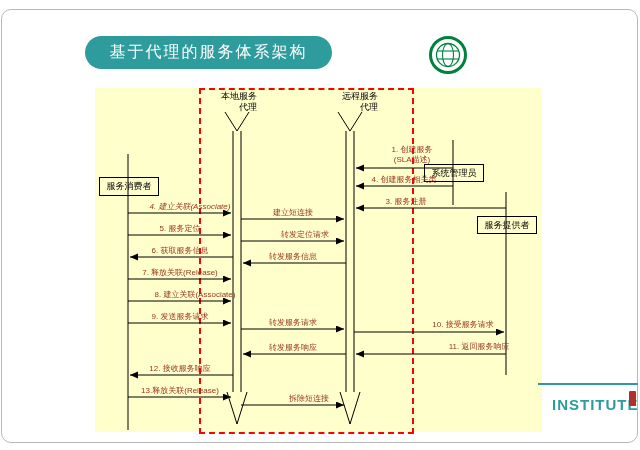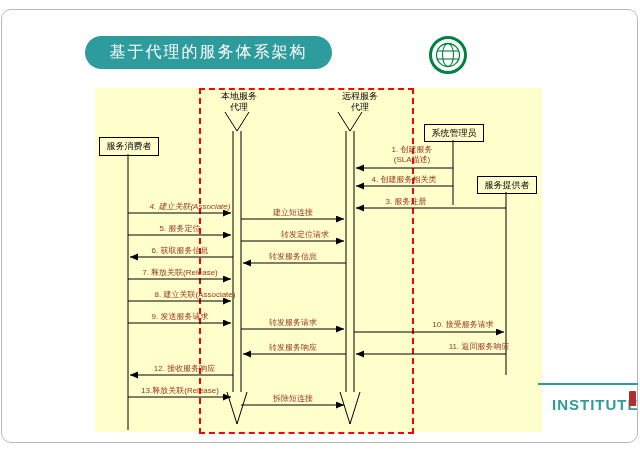--- a/index.html
+++ b/index.html
@@ -32,24 +32,25 @@
     background:var(--panel-bg,#FFFFCC);
   }
   .dashed-box{
     position:absolute;left:199px;top:88px;width:211px;height:342px;
     border:2px dashed var(--dash-color,#FF0000);
   }
   .actor-box{
     position:absolute;border:1px solid #000;background:var(--panel-bg,#FFFFCC);
     font-size:9px;color:#000;display:flex;align-items:center;justify-content:center;
     white-space:nowrap;
+    margin-top:40px;
   }
   .agent-label{
     position:absolute;font-size:9px;color:#000;line-height:11px;
-    white-space:pre-line;text-align:center;
+    white-space:pre-line;text-align:right;
   }
   .msg-label{
     position:absolute;font-size:8px;line-height:10px;
     color:var(--message-color,#993322);text-align:center;white-space:nowrap;
   }
   svg.lines{position:absolute;left:0;top:0;pointer-events:none;}
   .footer-line{
     position:absolute;left:538px;top:383px;width:100px;height:2px;
     background:var(--footer-teal,#2D9C9C);
   }
@@ -136,24 +137,24 @@
 <div class="msg-label" style="left:354px;top:175px;width:100px;">4. 创建服务相关类</div>
 <div class="msg-label" style="left:356px;top:197px;width:100px;">3. 服务注册</div>
 <div class="msg-label" style="left:128px;top:202px;width:124px;font-style:italic;">4. 建立关联(Associate)</div>
 <div class="msg-label" style="left:128px;top:224px;width:104px;">5. 服务定位</div>
 <div class="msg-label" style="left:128px;top:246px;width:104px;">6. 获取服务信息</div>
 <div class="msg-label" style="left:128px;top:268px;width:104px;">7. 释放关联(Release)</div>
 <div class="msg-label" style="left:128px;top:290px;width:104px;padding-left:15px;">8. 建立关联(Associate)</div>
 <div class="msg-label" style="left:128px;top:312px;width:104px;">9. 发送服务请求</div>
 <div class="msg-label" style="left:408px;top:320px;width:110px;">10. 接受服务请求</div>
 <div class="msg-label" style="left:424px;top:342px;width:110px;">11. 返回服务响应</div>
-<div class="msg-label" style="left:128px;top:364px;width:113px;">12. 接收服务响应</div>
+<div class="msg-label" style="left:128px;top:364px;width:104px;">12. 接收服务响应</div>
 <div class="msg-label" style="left:128px;top:386px;width:104px;">13.释放关联(Release)</div>
 <div class="msg-label" style="left:241px;top:208px;width:104px;">建立短连接</div>
 <div class="msg-label" style="left:241px;top:230px;width:128px;">转发定位请求</div>
 <div class="msg-label" style="left:241px;top:252px;width:104px;">转发服务信息</div>
 <div class="msg-label" style="left:241px;top:318px;width:104px;">转发服务请求</div>
 <div class="msg-label" style="left:241px;top:343px;width:104px;">转发服务响应</div>
-<div class="msg-label" style="left:241px;top:394px;width:104px;text-align:center;">拆除短连接</div>
+<div class="msg-label" style="left:257px;top:394px;width:104px;text-align:center;">拆除短连接</div>
 
 <div class="footer-line"></div>
 <div class="footer-text">INSTITUTE</div>
 <div class="footer-seal"></div>
 
 </body></html>

